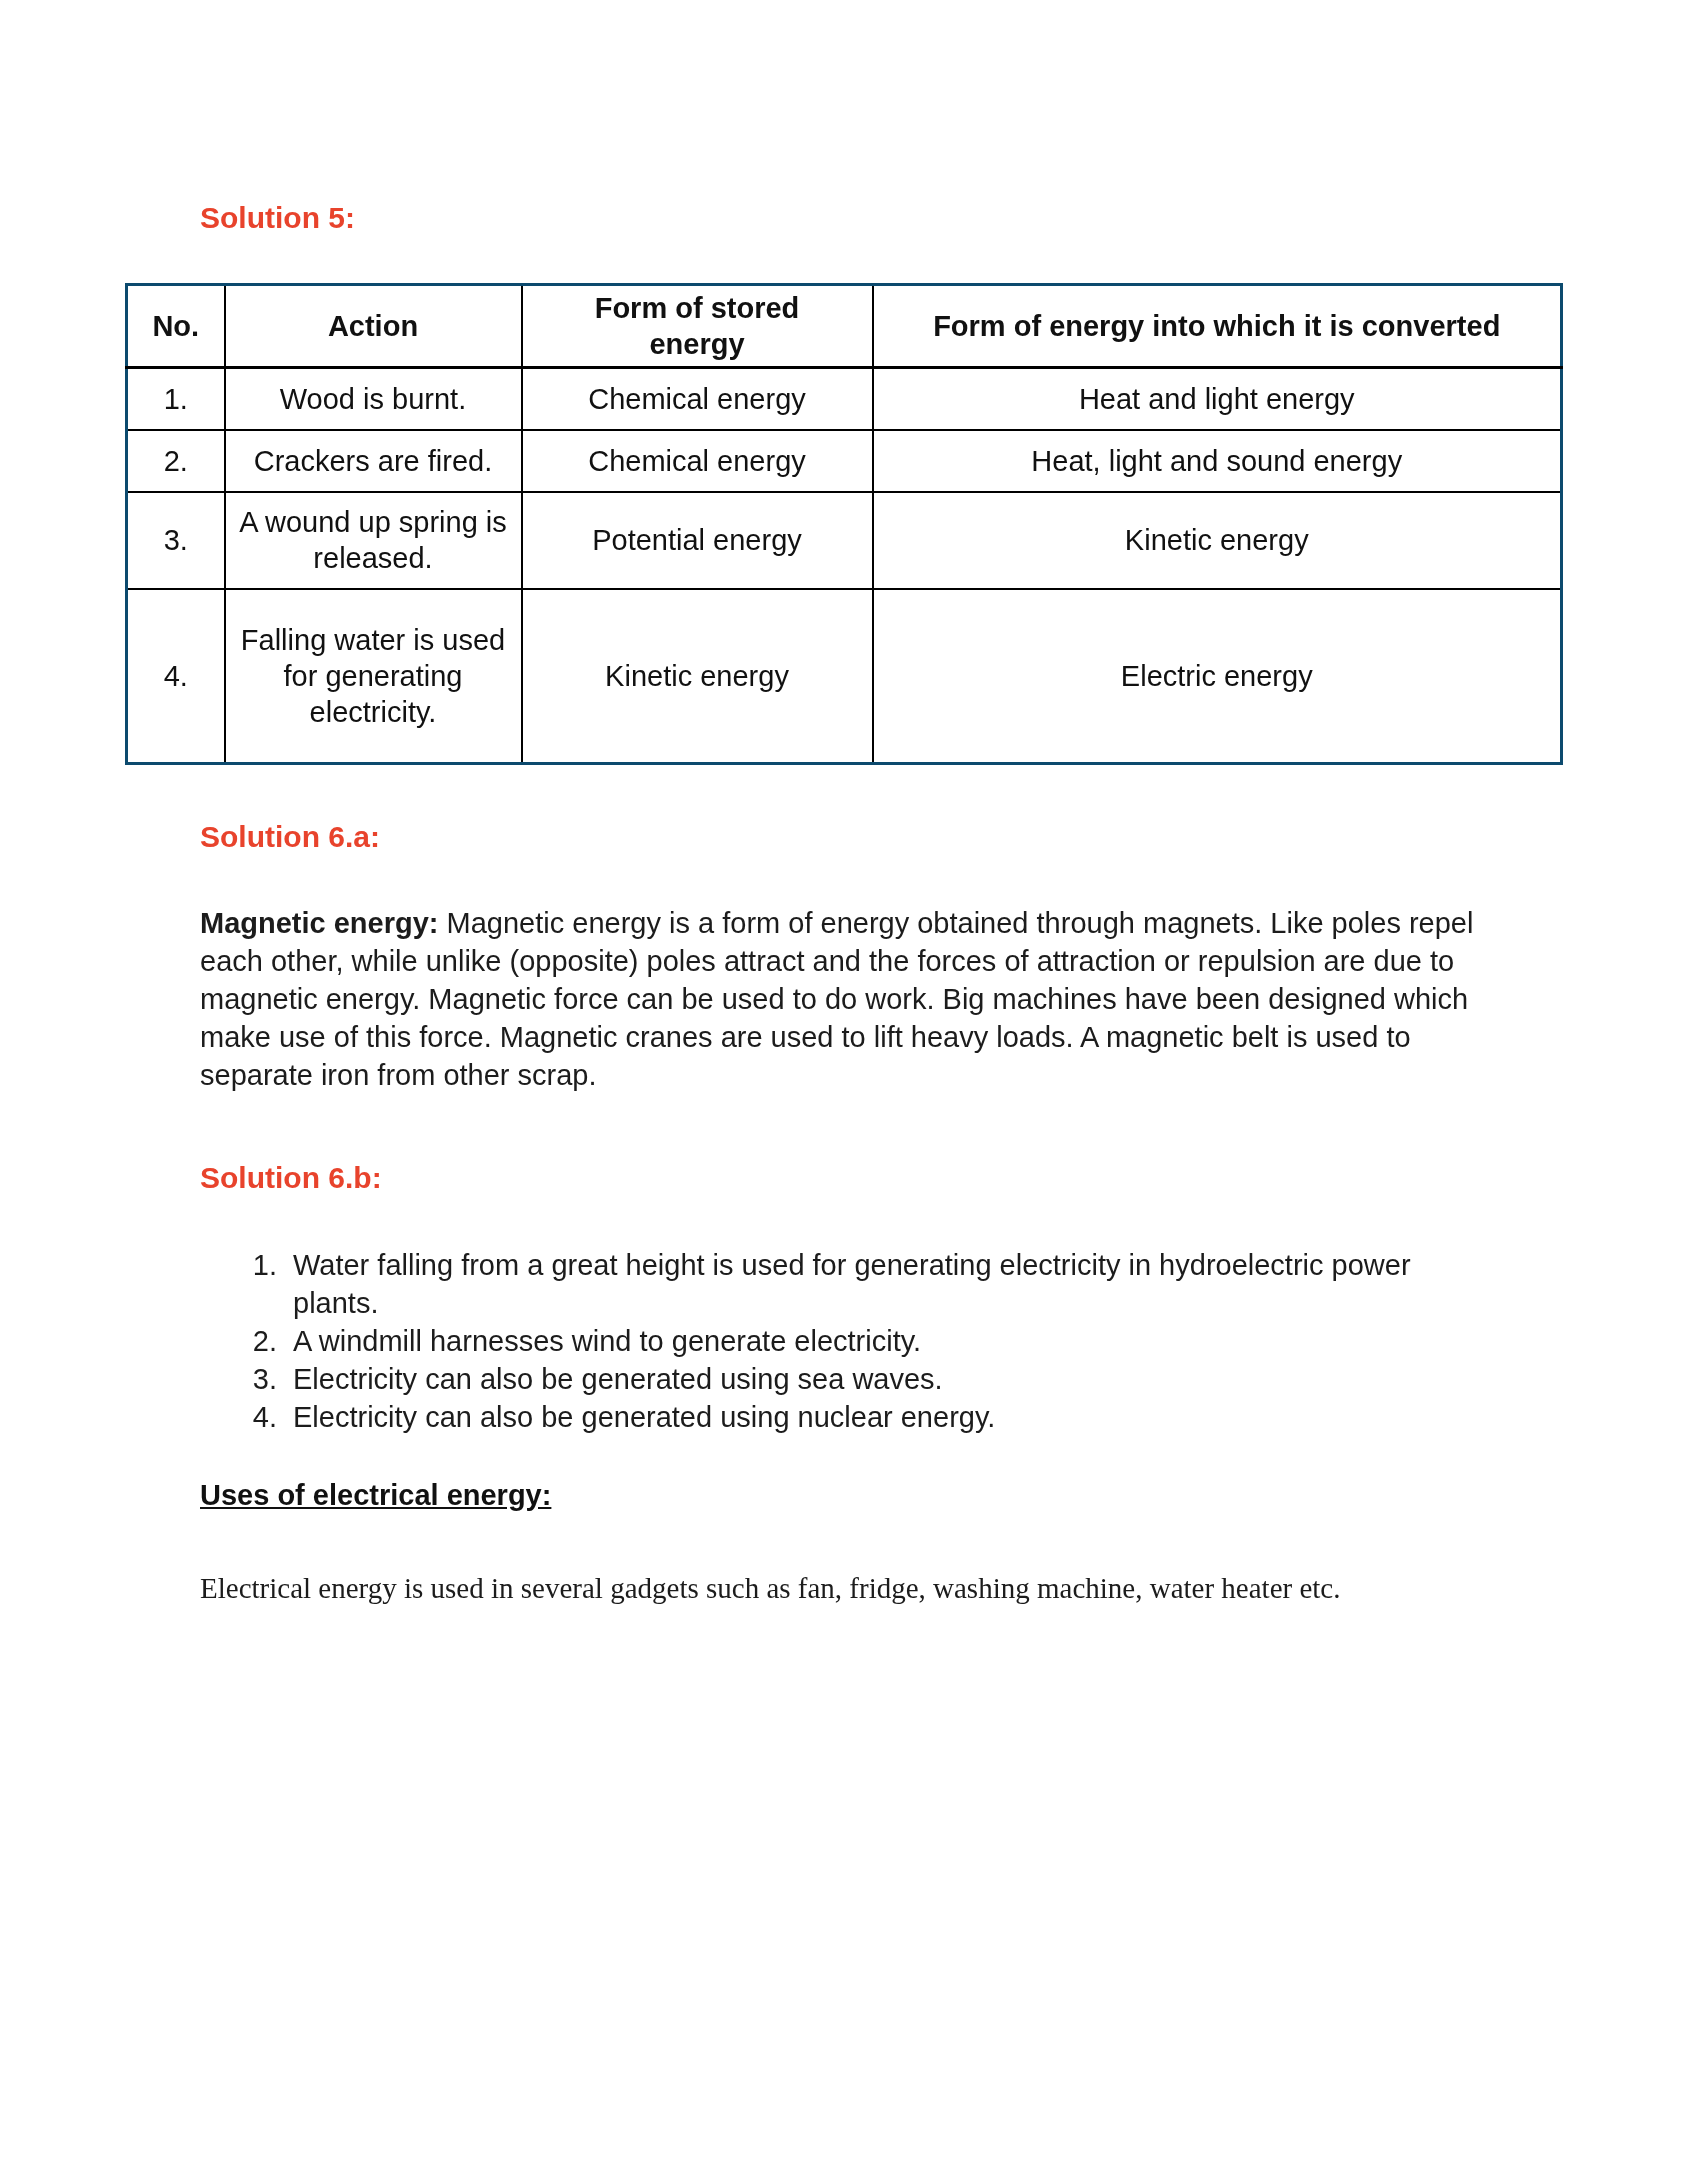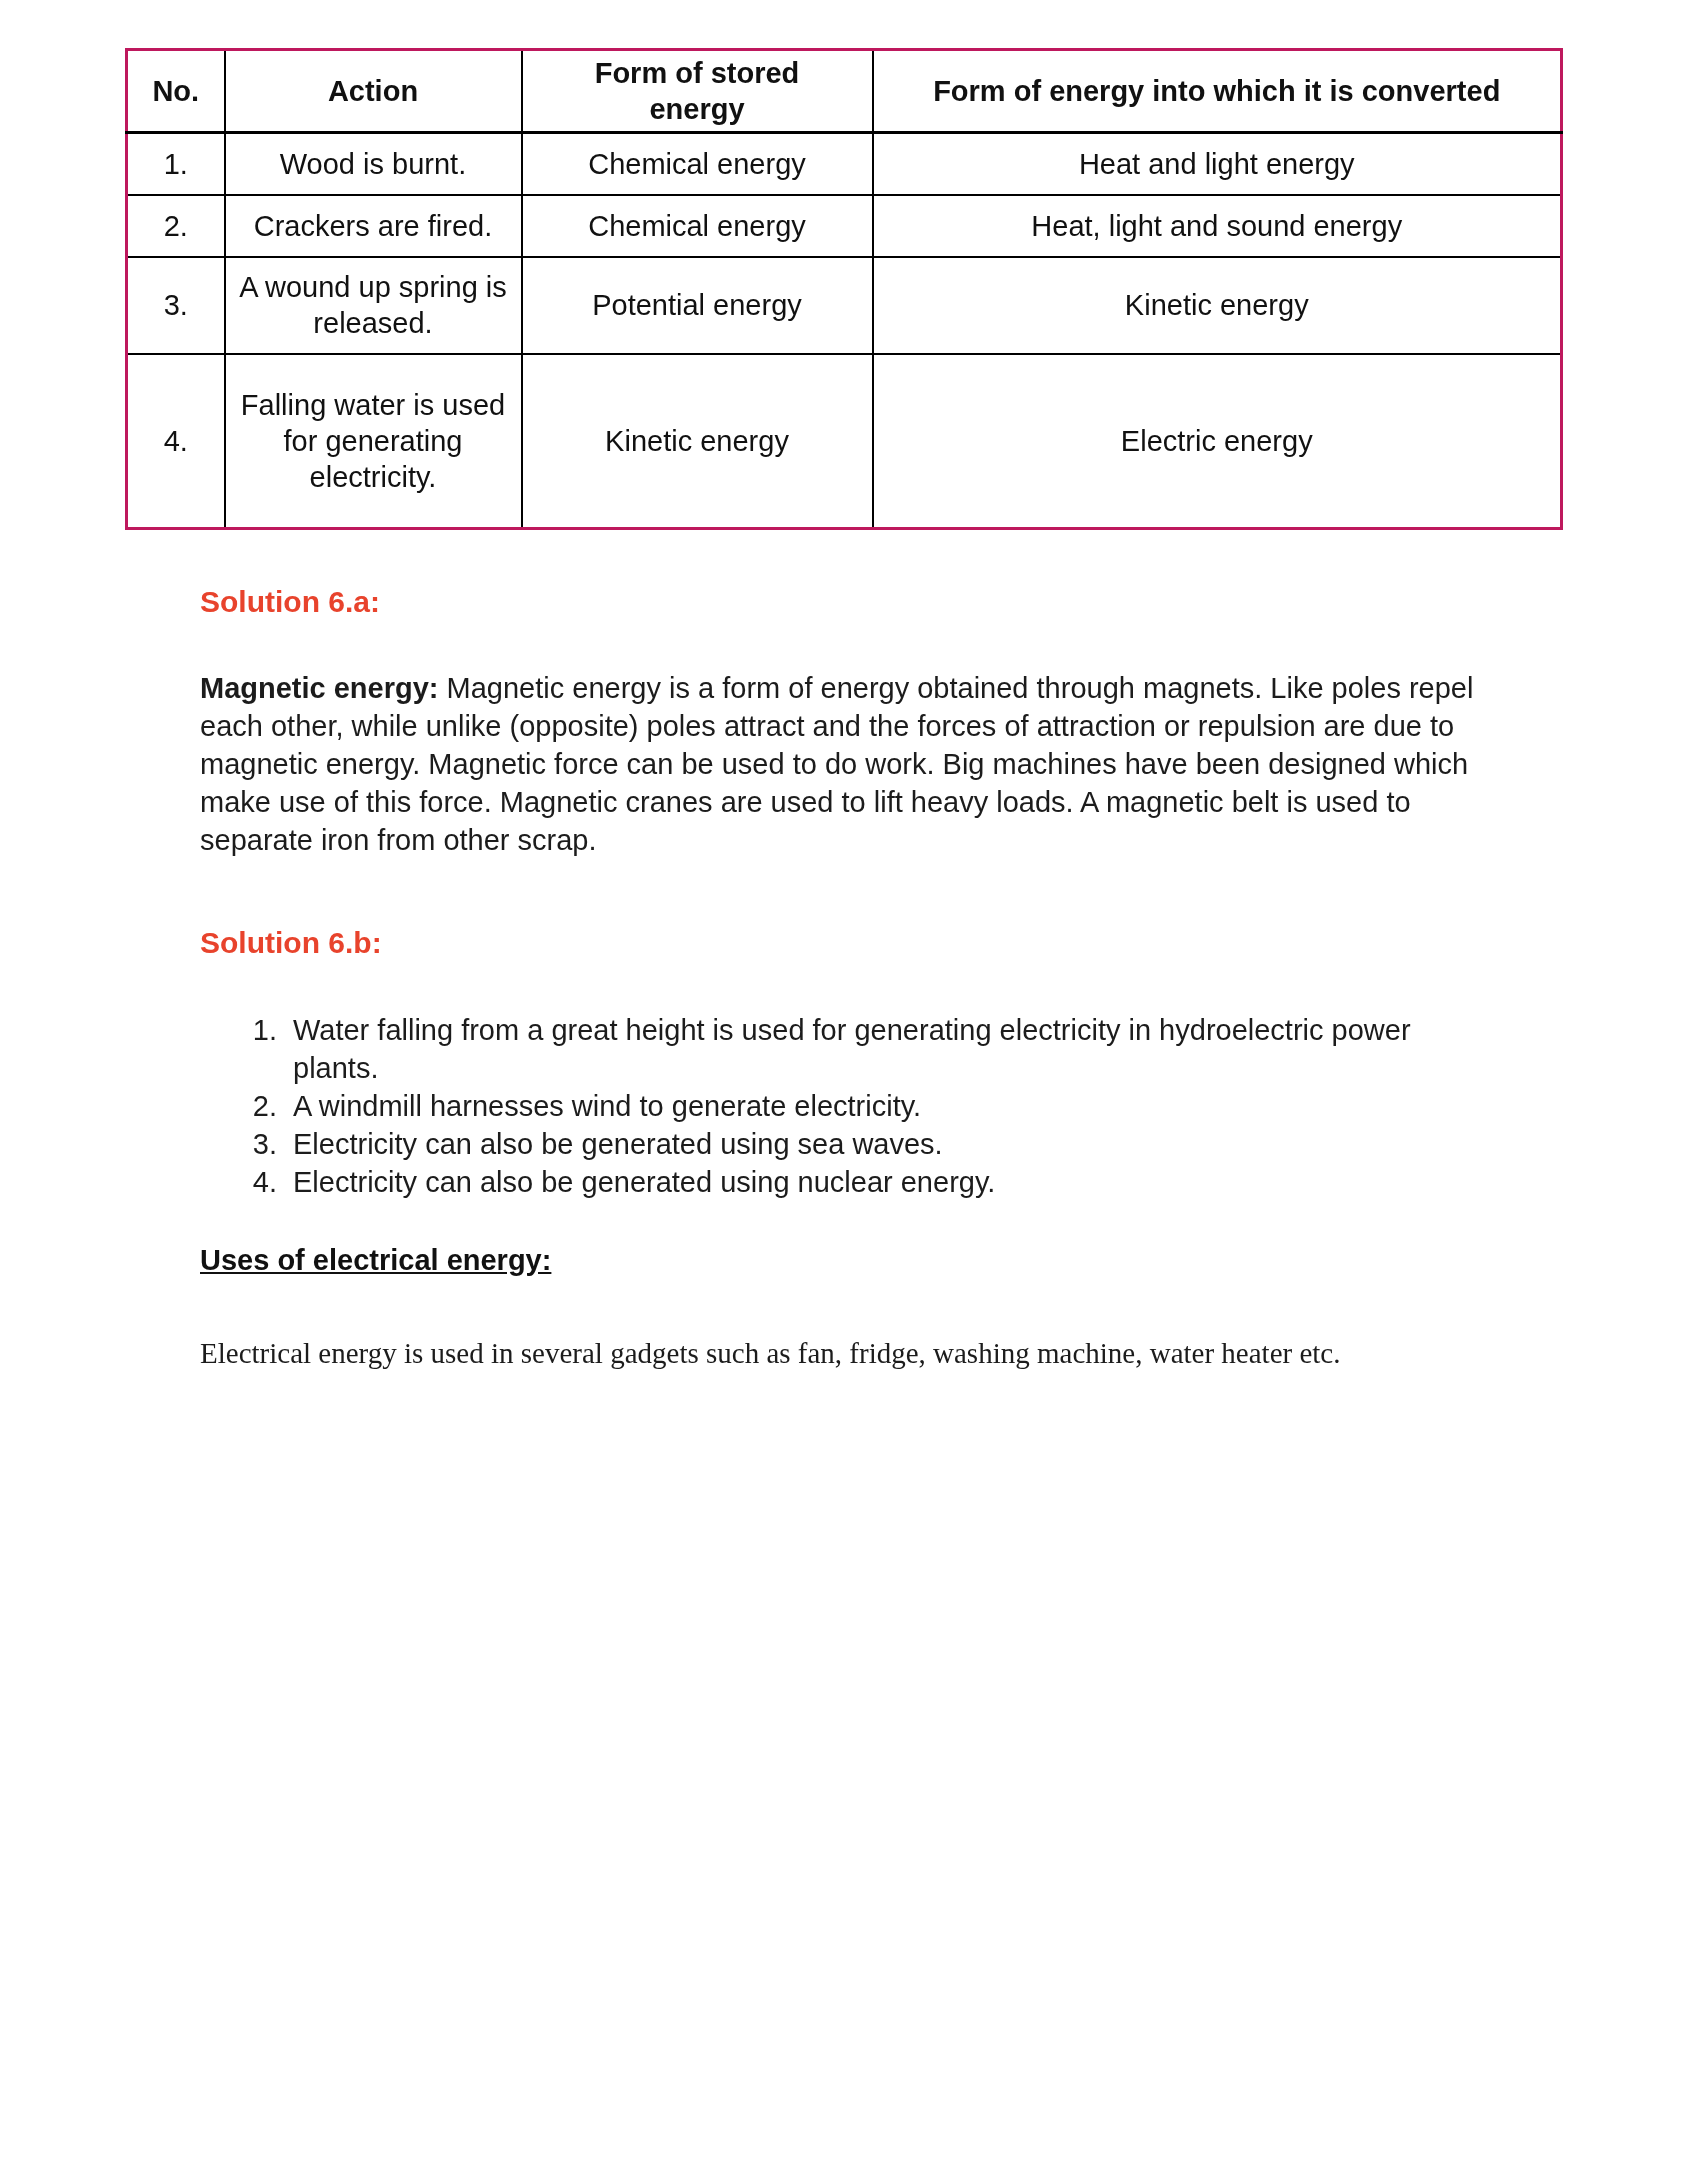--- a/index.html
+++ b/index.html
@@ -19,21 +19,21 @@
     font-weight: bold;
     line-height: 34px;
   }
   #sol5-heading { margin: 201px 0 0 200px; }
   
   table.energy-table {
     border-collapse: collapse;
     table-layout: fixed;
     width: 1436px;
     margin: 48px 0 0 125px;
-    border: 3px solid #be185d;
+    border: 3px solid #0c4a6e;
     font-size: 29px;
     color: #111;
   }
   table.energy-table th, table.energy-table td {
     border: 2px solid #000;
     text-align: center;
     vertical-align: middle;
     line-height: 36px;
     padding: 4px 8px;
   }
@@ -74,20 +74,21 @@
   }
   ol.gen-list li { padding-left: 8px; }
   #uses-heading { margin: 42px 0 0 200px; text-decoration: underline; }
   #uses-par { margin: 57px 0 0 200px; font-family: Liberation Serif, serif; }
 </style>
 </head>
 <body>
 
 <div class="page">
 
+  <div class="red-heading" id="sol5-heading">Solution 5:</div>
 
   <table class="energy-table">
     <colgroup>
         <col class="c1">
         <col class="c2">
         <col class="c3">
         <col class="c4">
       </colgroup>
     <tbody>
       <tr class="hdr">

